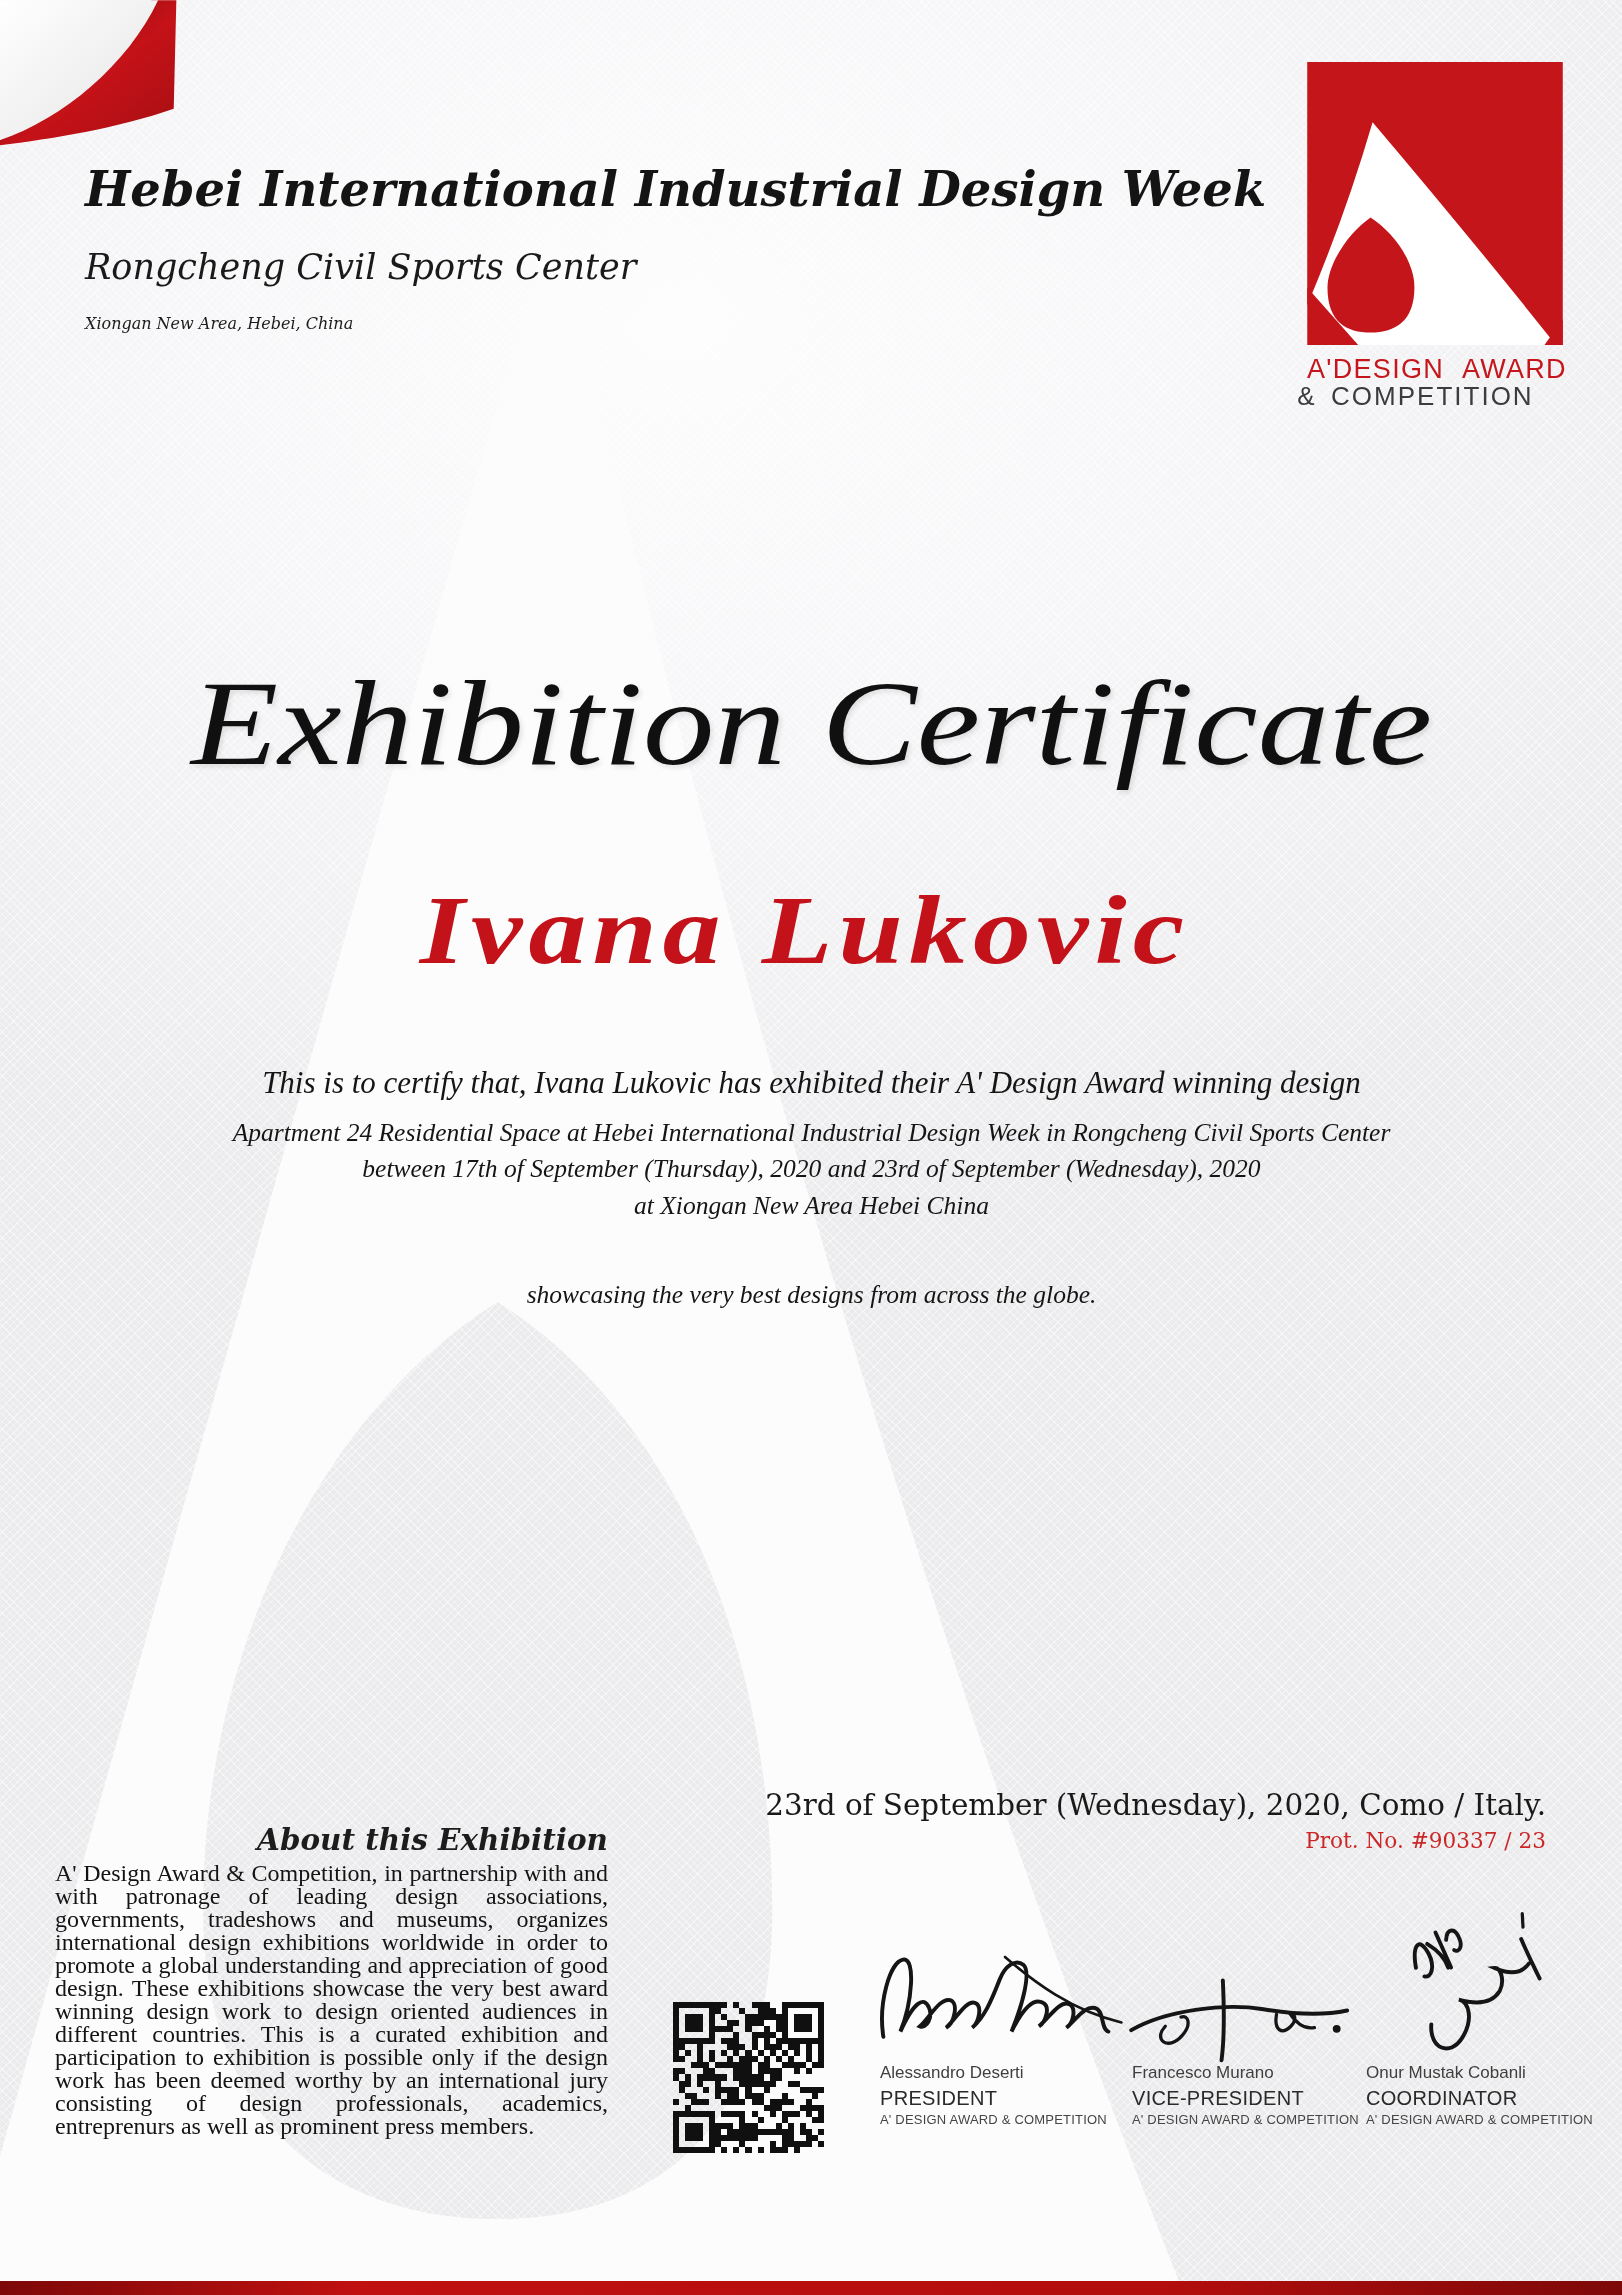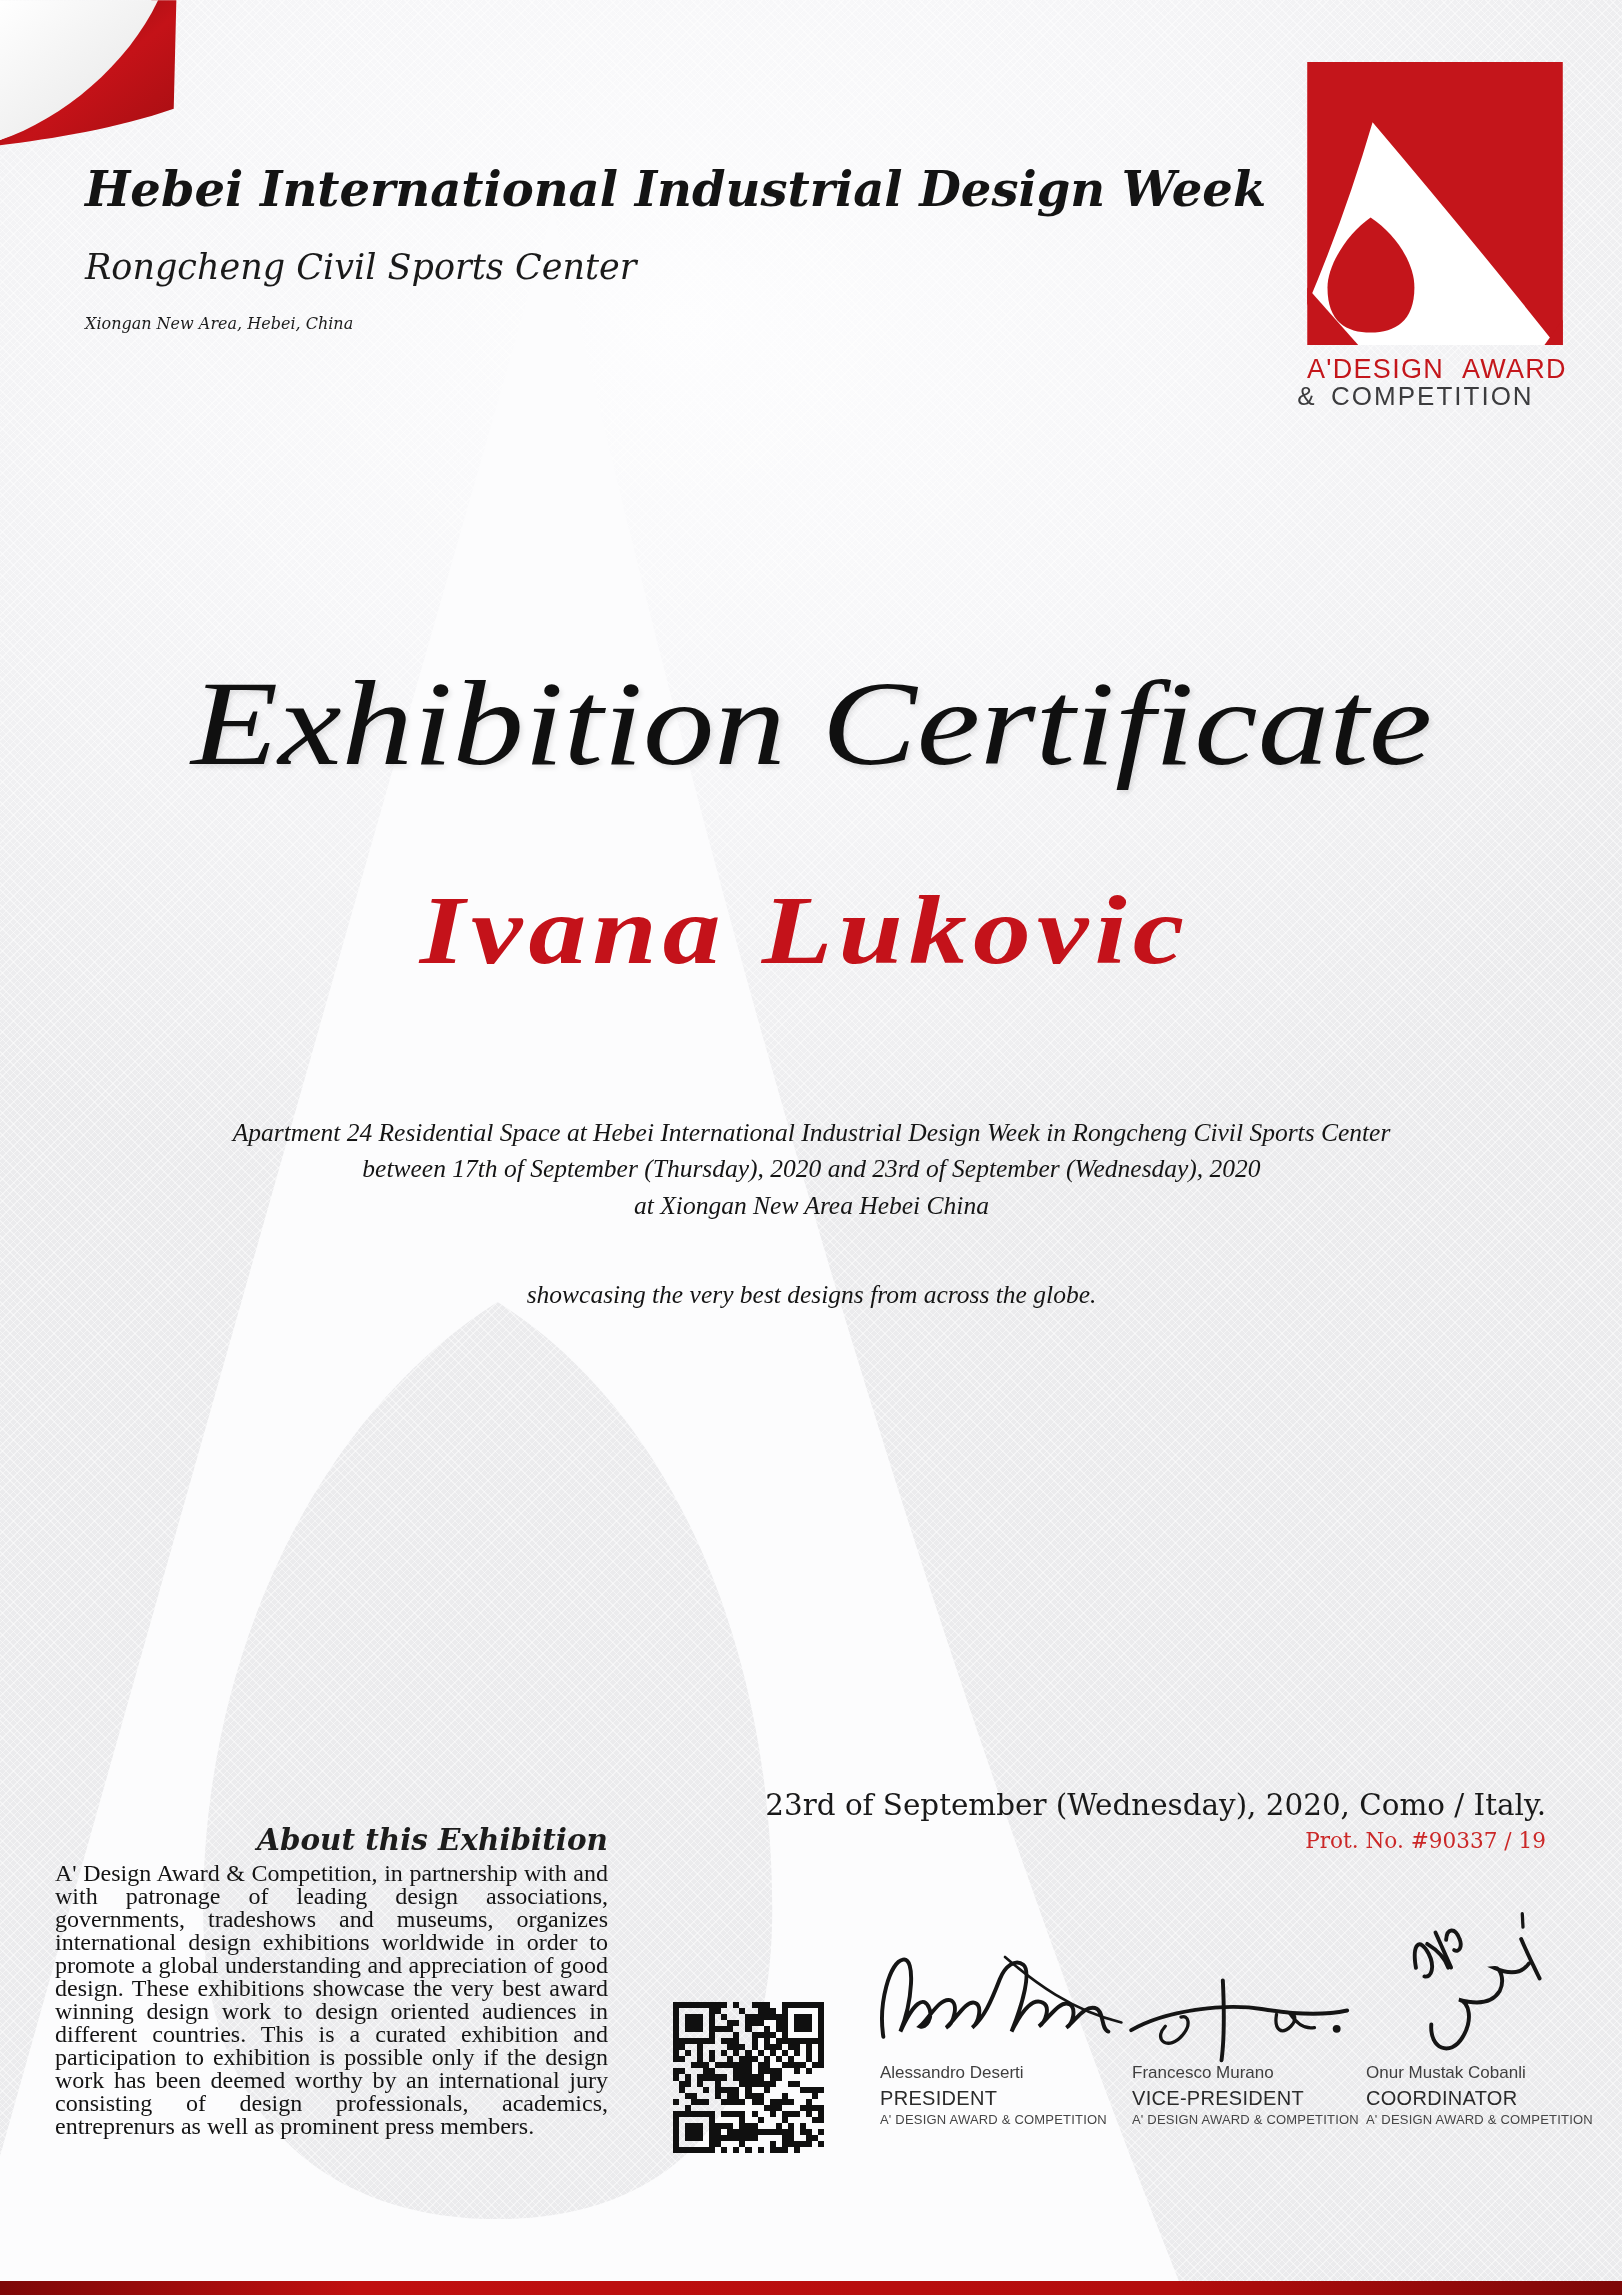--- a/index.html
+++ b/index.html
@@ -106,27 +106,28 @@
       <path fill="#c4151b" d="M 0,345 L 0,433 L 78,433 Z"></path>
       <path fill="#c4151b" d="M 363,433 L 391,433 L 391,394 Z"></path>
     </svg>
     <div class="logo-line1">A'DESIGN AWARD</div>
     <div class="logo-line2">&amp; COMPETITION</div>
   </div>
 
   <div class="abs title">Exhibition Certificate</div>
   <div class="abs recipient">Ivana Lukovic</div>
 
+  <div class="abs cert l1">This is to certify that, Ivana Lukovic has exhibited their A' Design Award winning design</div>
   <div class="abs cert l2">Apartment 24 Residential Space at Hebei International Industrial Design Week in Rongcheng Civil Sports Center</div>
   <div class="abs cert l3">between 17th of September (Thursday), 2020 and 23rd of September (Wednesday), 2020</div>
   <div class="abs cert l4">at Xiongan New Area Hebei China</div>
   <div class="abs cert l6">showcasing the very best designs from across the globe.</div>
 
   <div class="abs issue-date">23rd of September (Wednesday), 2020, Como / Italy.</div>
-  <div class="abs issue-prot">Prot. No. #90337 / 19</div>
+  <div class="abs issue-prot">Prot. No. #90337 / 23</div>
 
   <div class="abs about-h">About this Exhibition</div>
   <div class="abs about-p">A' Design Award &amp; Competition, in partnership with and with patronage of leading design associations, governments, tradeshows and museums, organizes international design exhibitions worldwide in order to promote a global understanding and appreciation of good design. These exhibitions showcase the very best award winning design work to design oriented audiences in different countries. This is a curated exhibition and participation to exhibition is possible only if the design work has been deemed worthy by an international jury consisting of design professionals, academics, entreprenurs as well as prominent press members.</div>
 
   <div class="abs qr">
     <svg id="qrsvg" width="151" height="151" viewBox="0 0 25 25" shape-rendering="crispEdges">
         <rect x="0" y="0" width="1" height="1" fill="#101010"></rect>
         <rect x="1" y="0" width="1" height="1" fill="#101010"></rect>
         <rect x="2" y="0" width="1" height="1" fill="#101010"></rect>
         <rect x="3" y="0" width="1" height="1" fill="#101010"></rect>

